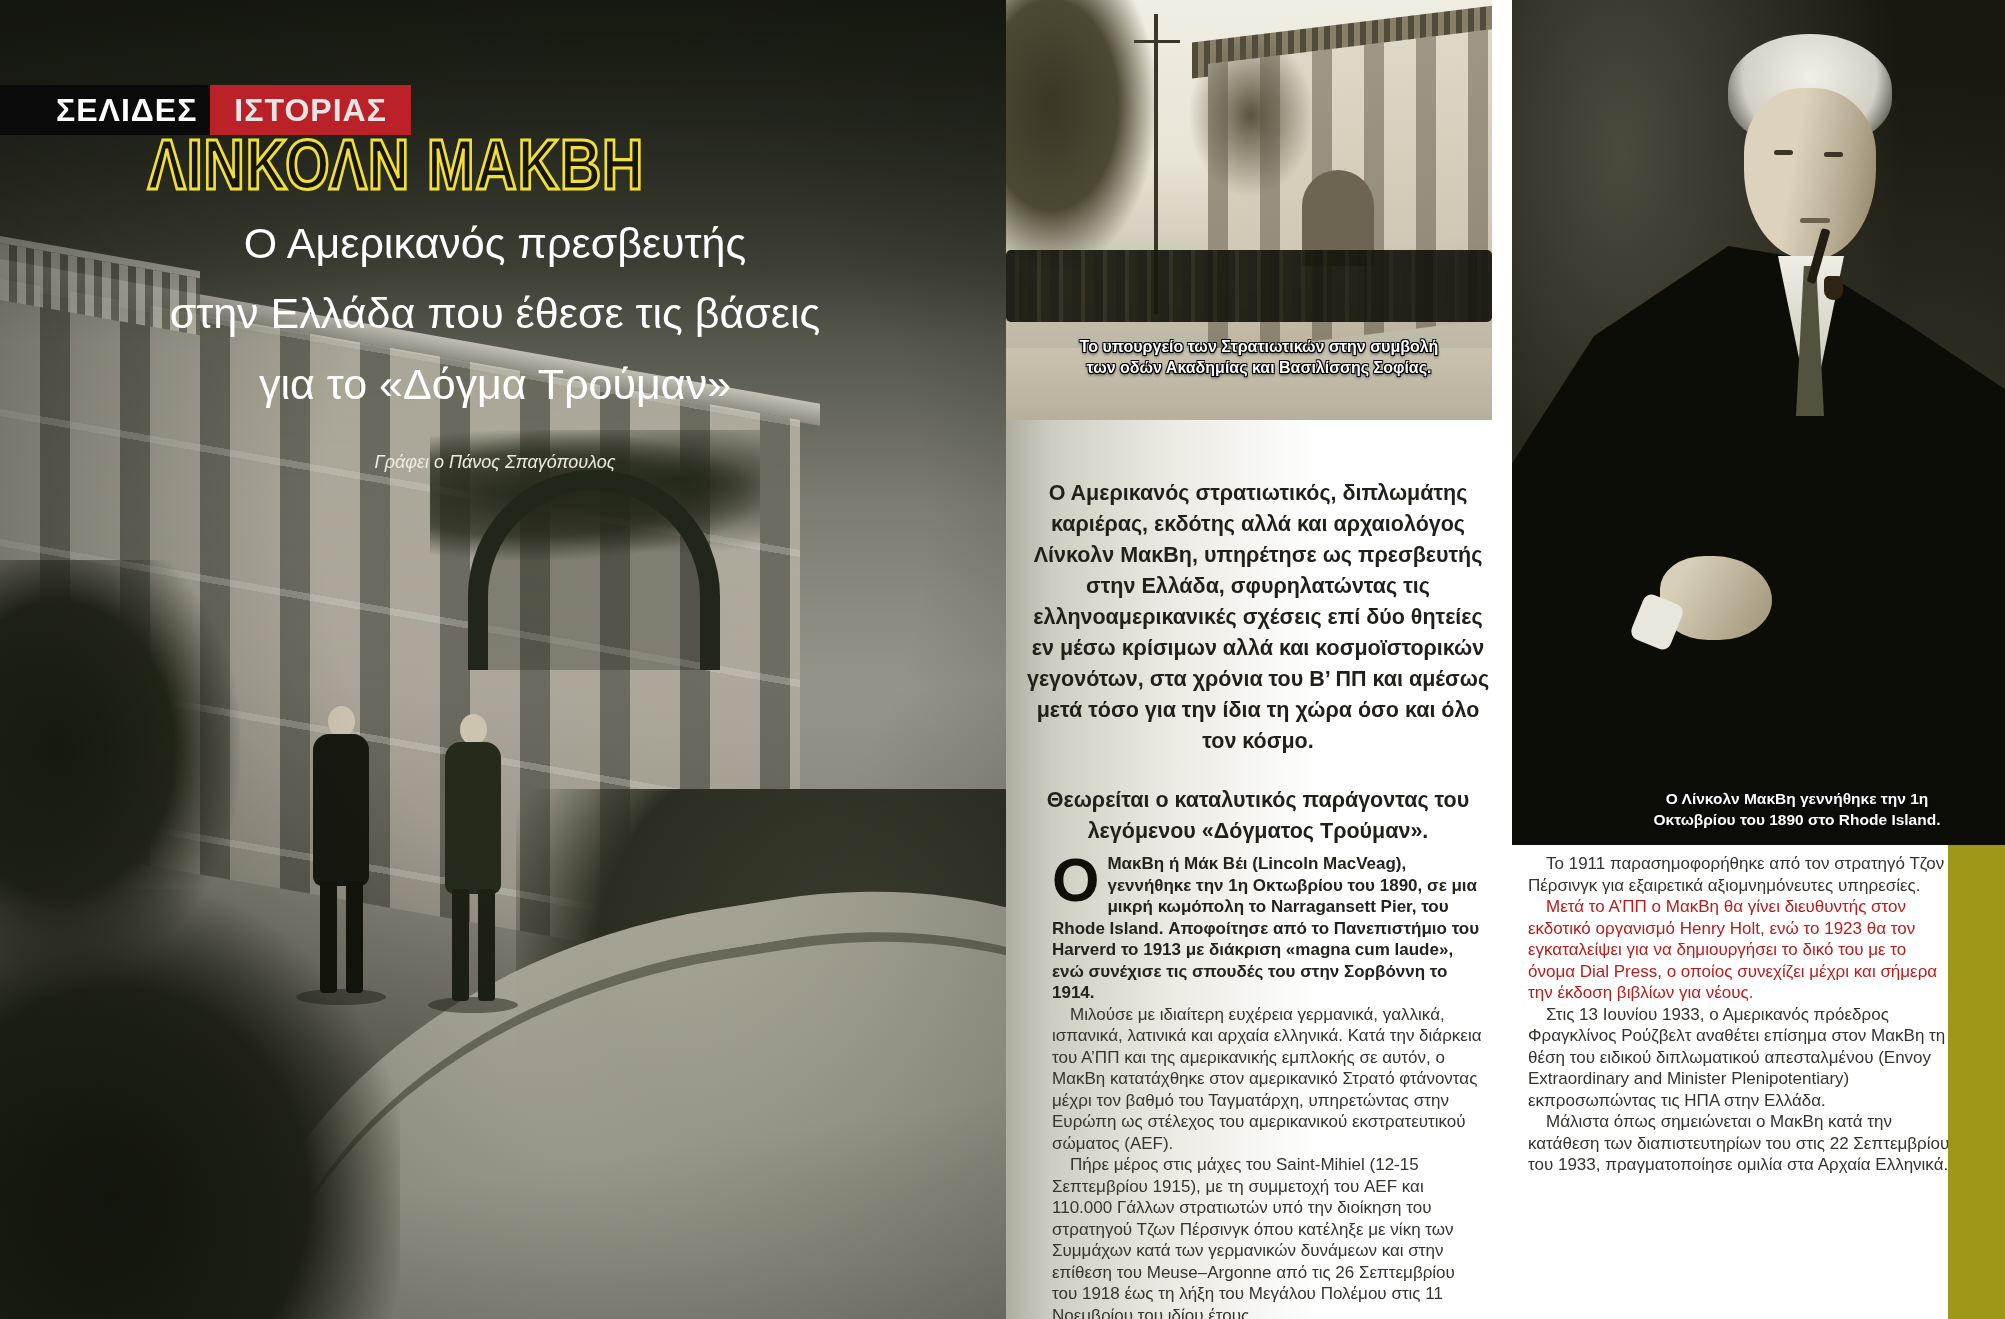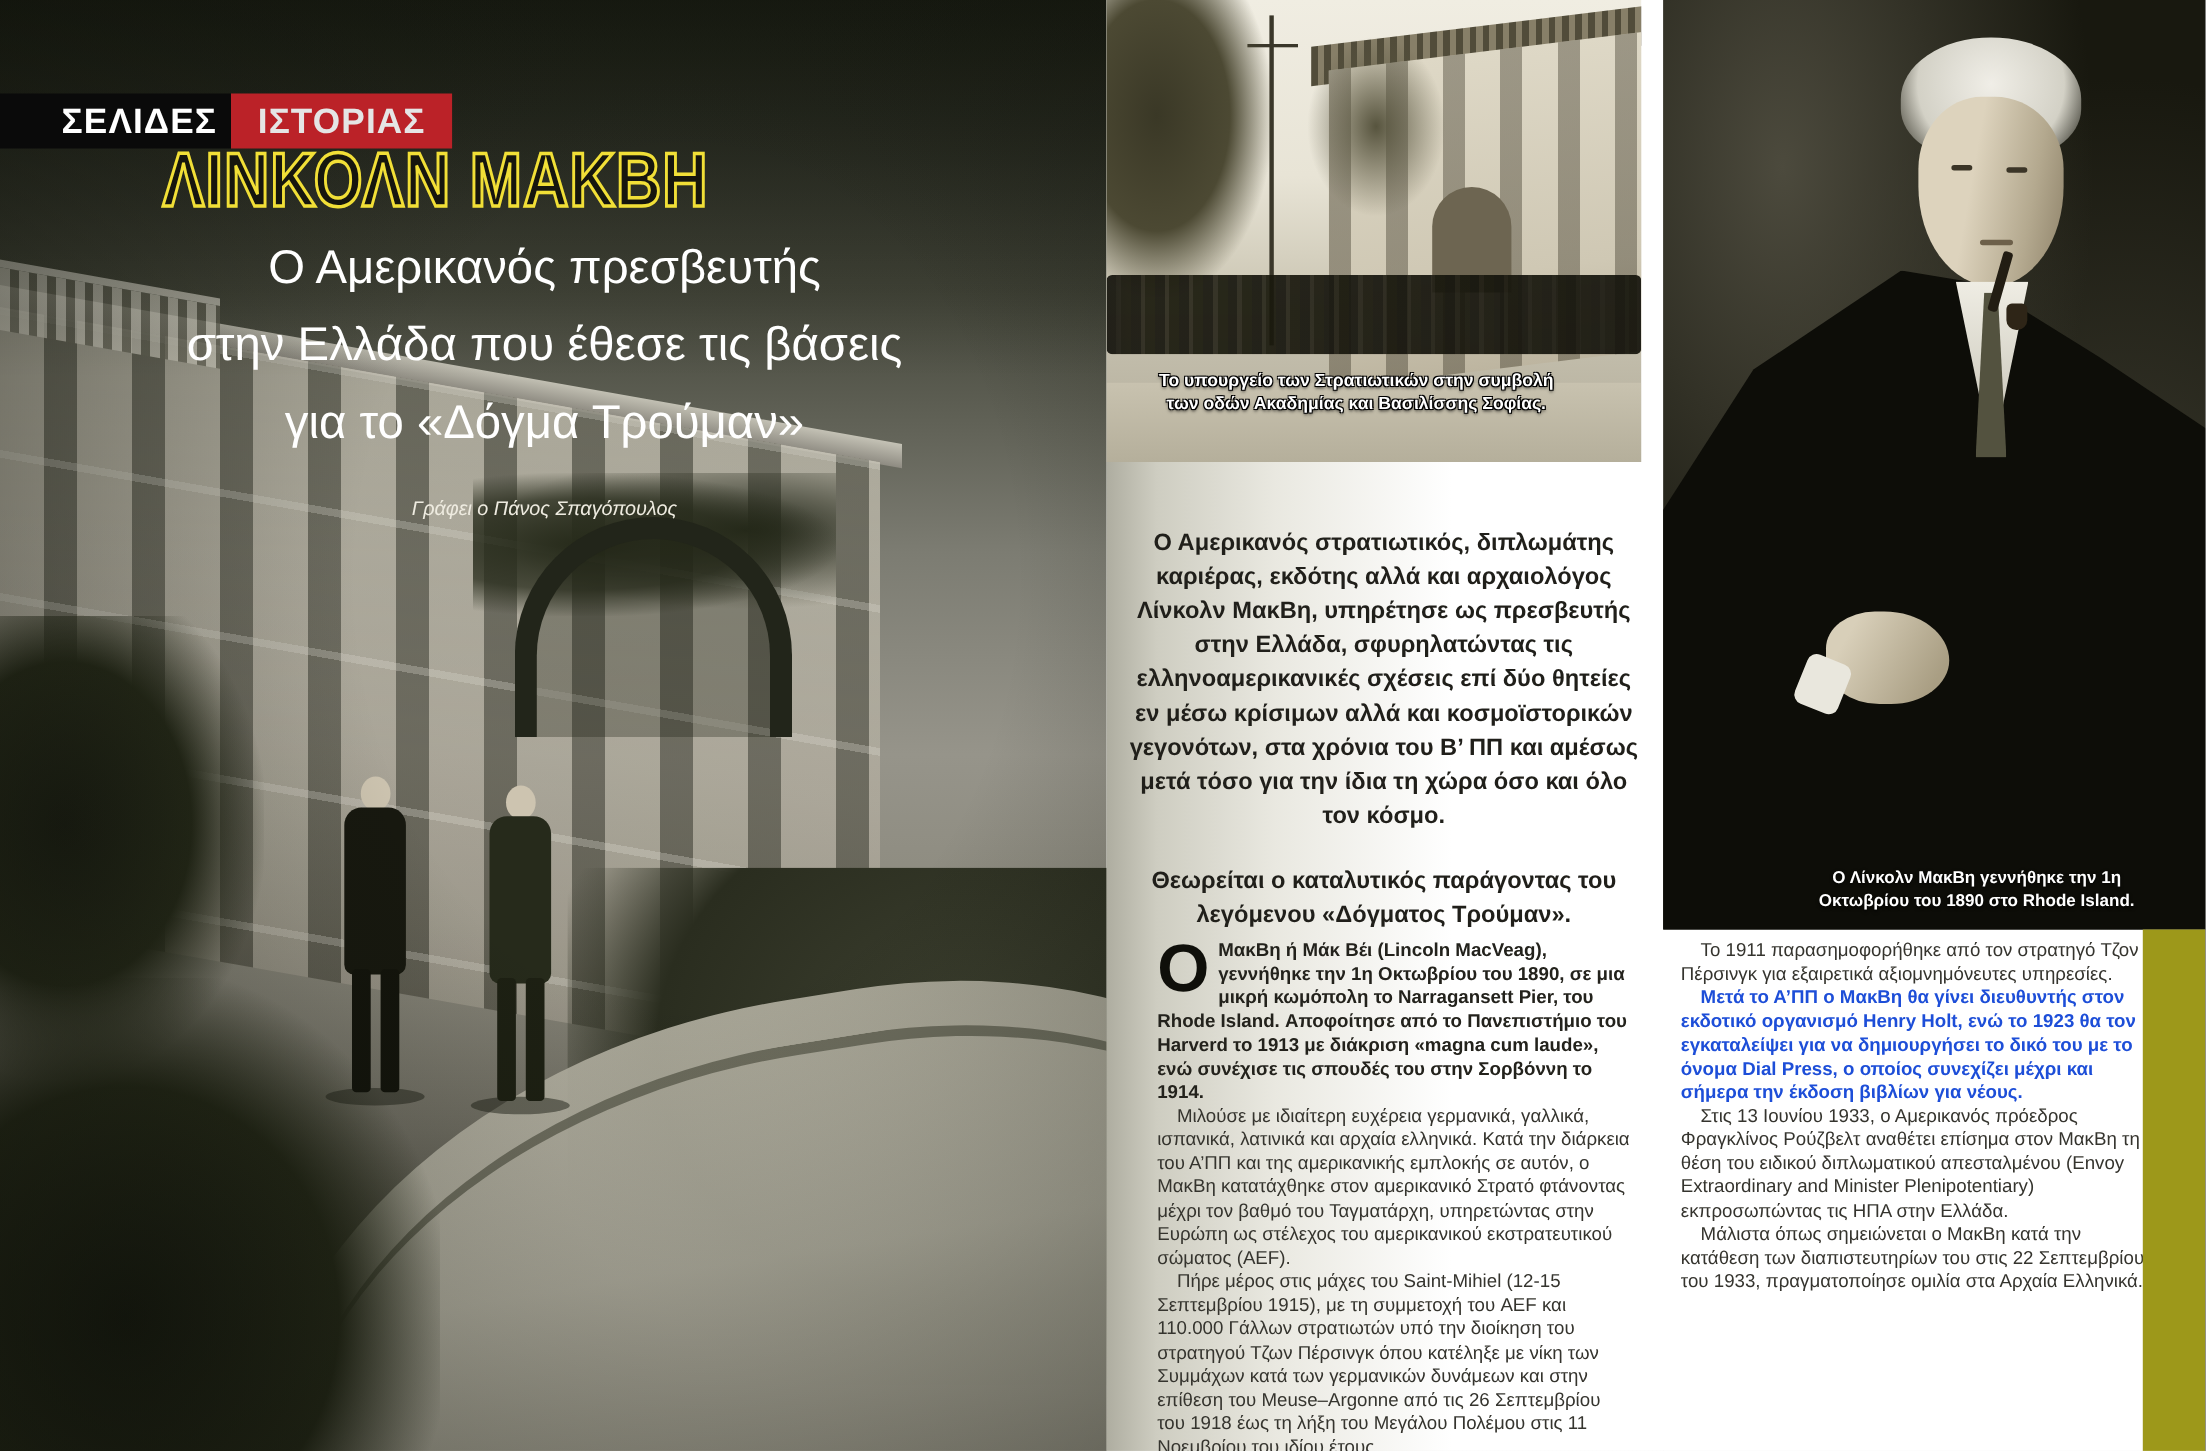--- a/index.html
+++ b/index.html
@@ -92,32 +92,32 @@
     background:radial-gradient(ellipse at 45% 45%,#3a3826 0%,#4c4933 45%,rgba(76,73,51,0) 72%);}
   .sp-tree-mid{position:absolute;left:180px;top:30px;width:130px;height:170px;
     background:radial-gradient(ellipse at 50% 50%,#57543e 0%,rgba(87,84,62,0) 68%);}
   .sp-crowd{position:absolute;left:0;top:250px;width:100%;height:72px;border-radius:5px;
     background:
       linear-gradient(90deg,rgba(20,19,12,.95) 0%,rgba(20,19,12,.55) 8%,rgba(20,19,12,.9) 100%),
       repeating-linear-gradient(90deg,#191810 0 9px,#4b4734 9px 13px,#23220f 13px 22px);
     opacity:.92;}
   .sp-road{position:absolute;left:0;bottom:0;width:100%;height:72px;
     background:linear-gradient(180deg,#c8c2af 0%,#b5af9b 100%);}
-  .sp-caption{position:absolute;left:42px;top:336px;width:370px;text-align:center;
+  .sp-caption{position:absolute;left:68px;top:336px;width:370px;text-align:center;
     color:#fff;font-weight:700;font-size:16px;line-height:21px;
     text-shadow:-1px -1px 0 #000,1px -1px 0 #000,-1px 1px 0 #000,1px 1px 0 #000,0 2px 3px rgba(0,0,0,.85);}
   .intro{position:absolute;left:16px;top:478px;width:472px;text-align:center;
     font-weight:700;font-size:21.5px;line-height:31px;color:#201f1a;}
   .intro p{margin:0;}
   .intro p + p{margin-top:28px;}
   
   .bodycol{font-size:17px;line-height:21.5px;color:#35342e;text-align:left;}
   .bodycol p{margin:0;text-indent:18px;}
   .bodycol p.lead{text-indent:0;font-weight:700;color:#23221c;}
-  .bodycol p.bold{font-weight:700;color:#1d4ed8;}
+  .bodycol p.bold{font-weight:400;color:#b91c1c;}
   .dropcap{float:left;font-size:61px;line-height:46px;font-weight:900;color:#0f0f0a;
     margin:4px 8px 0 0;}
   .col1{position:absolute;left:46px;top:853px;width:432px;}
   
   .right-page{position:absolute;left:1512px;top:0;width:493px;height:1319px;background:#fff;}
   .portrait{position:absolute;left:0;top:0;width:493px;height:845px;margin:0;overflow:hidden;
     background:
       radial-gradient(ellipse at 22% 18%,#4c4a3d 0%,rgba(76,74,61,0) 52%),
       radial-gradient(ellipse at 85% 55%,#343328 0%,rgba(52,51,40,0) 60%),
       #18180f;}

